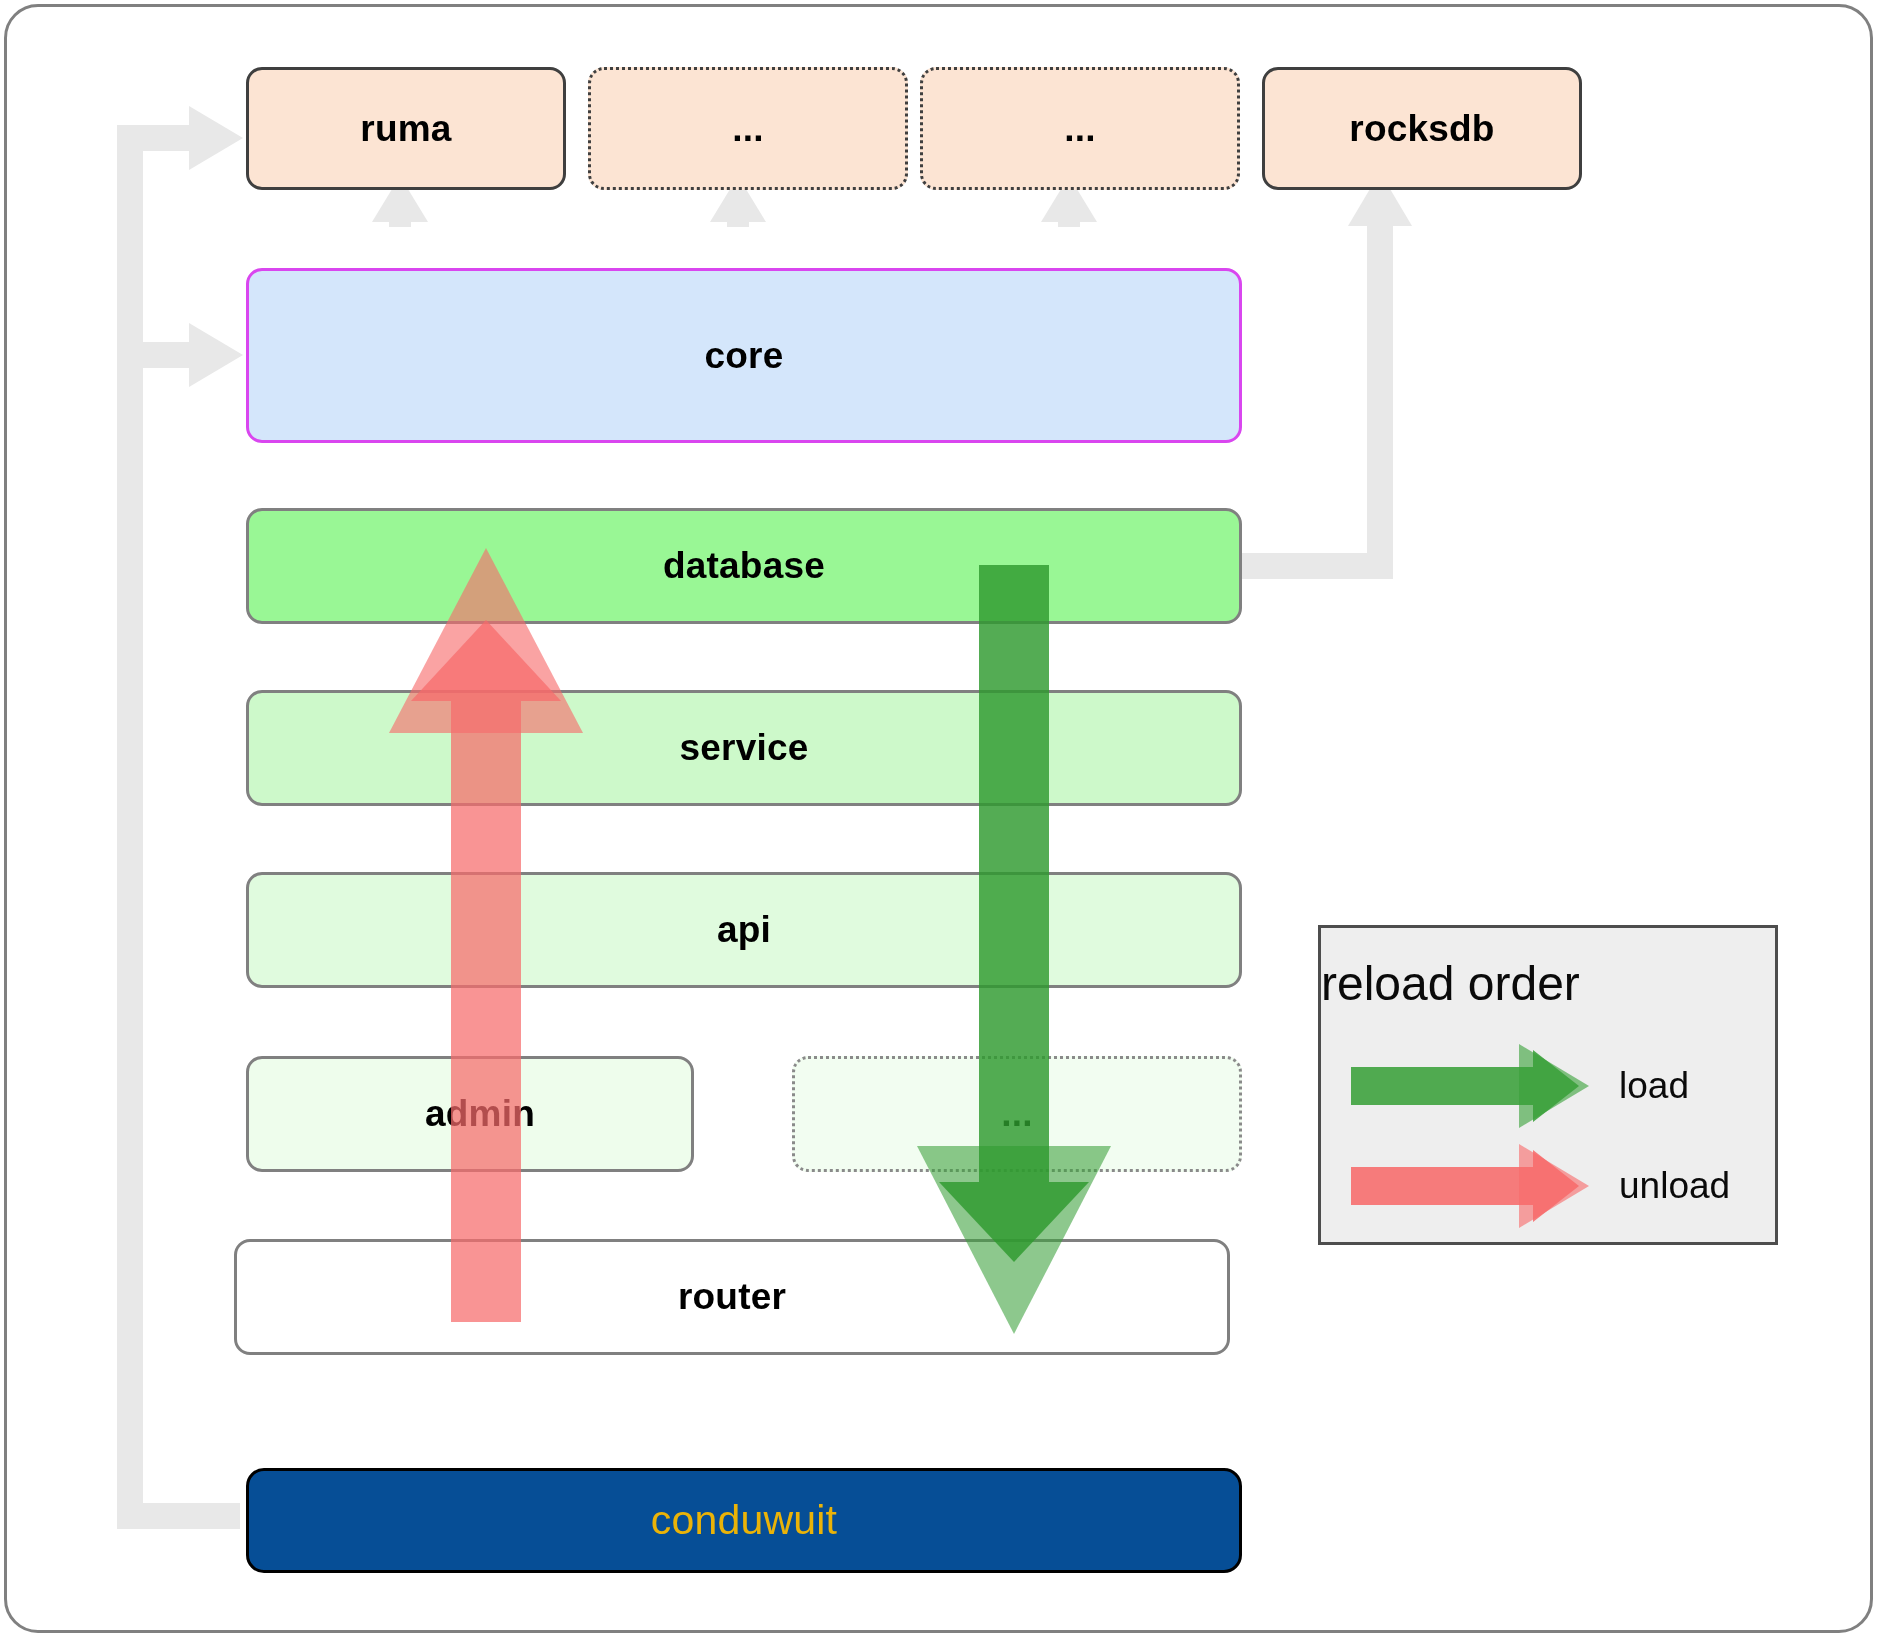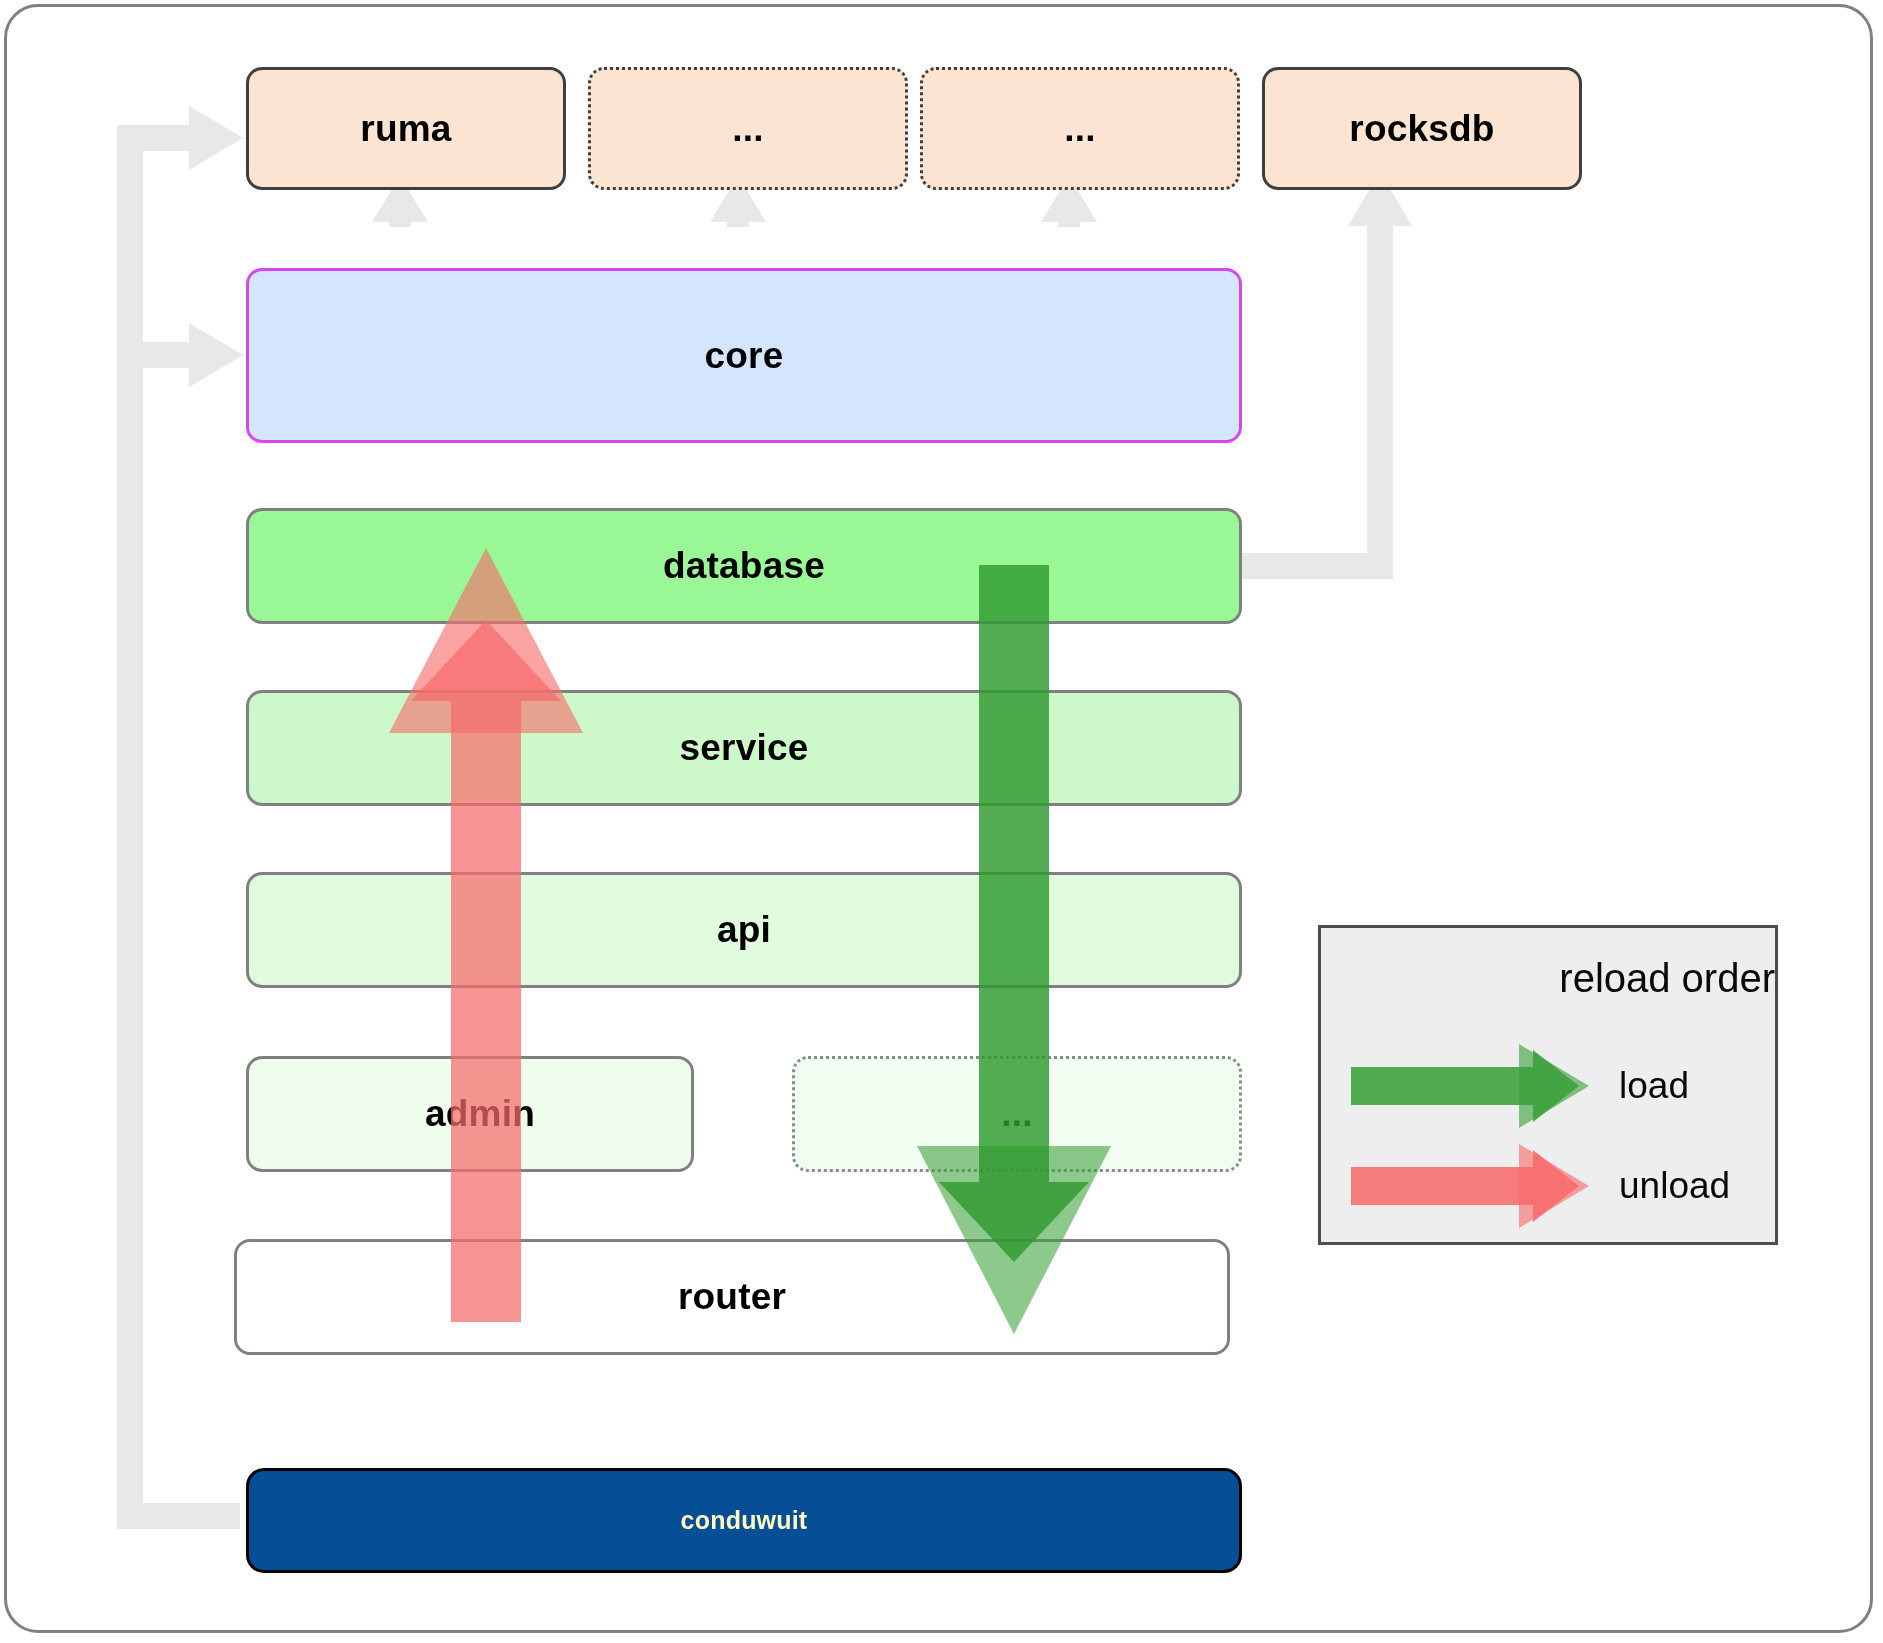--- a/index.html
+++ b/index.html
@@ -70,23 +70,23 @@
     border-radius: 16px;
   }
   .layer.dotted {
     border-style: dotted;
     border-color: #8a8a8a;
   }
   .conduwuit-box {
     background: #064e96;
     border: 3px solid #000000;
     border-radius: 18px;
-    color: #fef9c3;
-    font-weight: bold;
-    font-size: 25px;
+    color: #eab308;
+    font-weight: normal;
+    font-size: 41px;
   }
 
   
   #connectors {
     position: absolute;
     left: 0; top: 0;
     width: 1883px; height: 1643px;
     z-index: 10;
     pointer-events: none;
   }
@@ -108,22 +108,22 @@
     height: 320px;
     background: #eeeeee;
     border: 3px solid #4d4d4d;
     box-sizing: border-box;
     z-index: 50;
   }
   #legend-title {
     position: absolute;
     left: 0; right: 0;
     top: 28px;
-    text-align: right;
-    font-size: 40px;
+    text-align: left;
+    font-size: 48px;
     color: #0a0a0a;
   }
   .legend-row {
     position: absolute;
     left: 0;
     width: 100%;
     height: 92px;
   }
   .legend-label {
     position: absolute;

